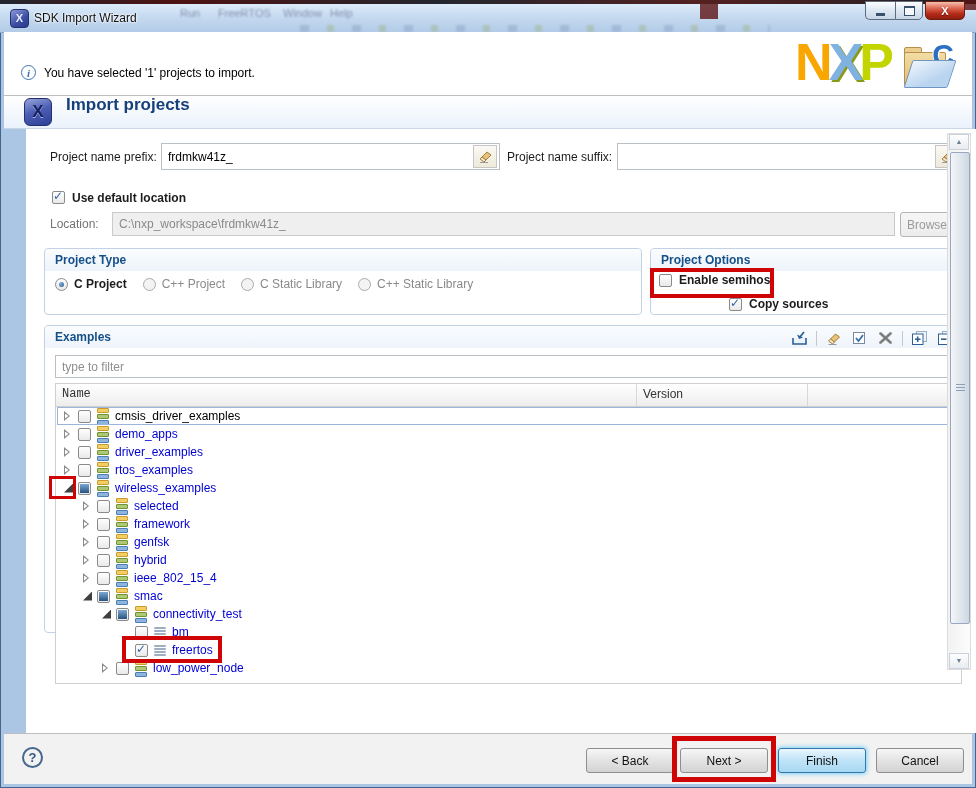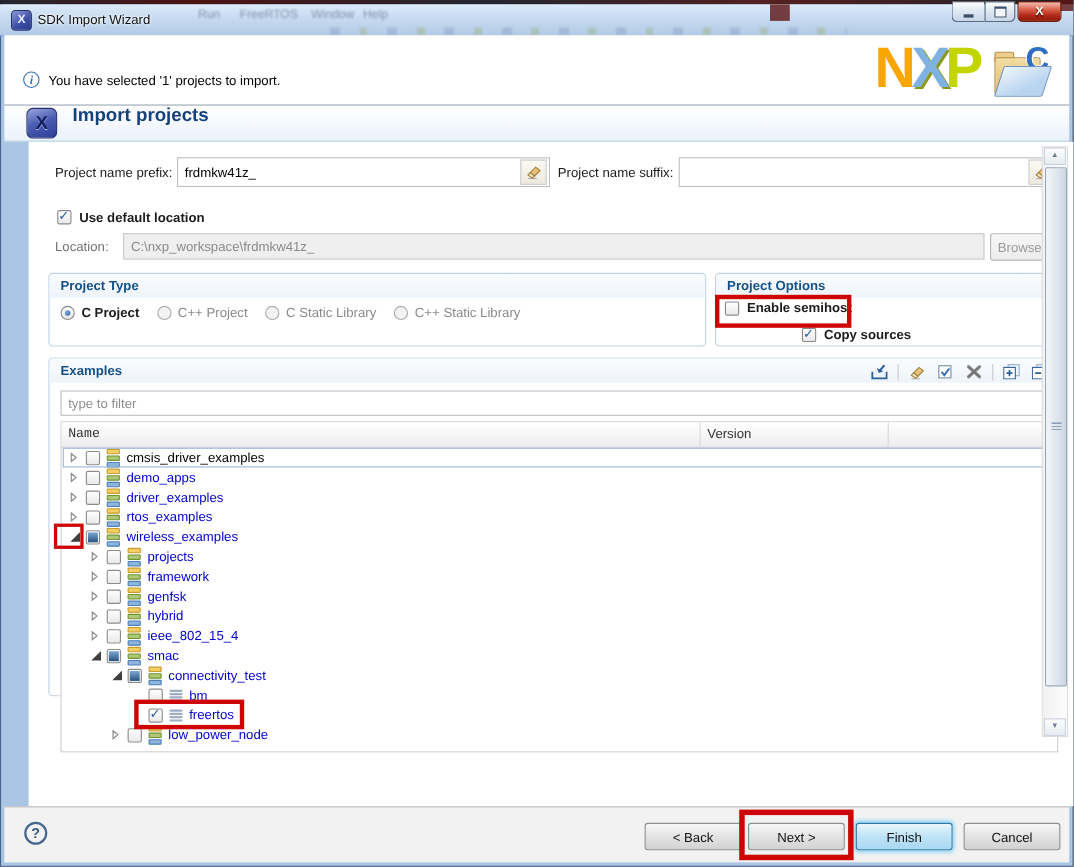--- a/index.html
+++ b/index.html
@@ -386,21 +386,21 @@
               <span class="tpad" style="width: 27px;"></span>
               <span class="tarrow">
                 <i class="tri collapsed"></i>
               </span>
               <span class="tcb"></span>
               <span class="catic">
                 <i class="b1"></i>
                 <i class="b2"></i>
                 <i class="b3"></i>
               </span>
-              <span class="tlabel">projects</span>
+              <span class="tlabel">selected</span>
             </div>
             <div class="trow">
               <span class="tpad" style="width: 27px;"></span>
               <span class="tarrow">
                 <i class="tri collapsed"></i>
               </span>
               <span class="tcb"></span>
               <span class="catic">
                 <i class="b1"></i>
                 <i class="b2"></i>

